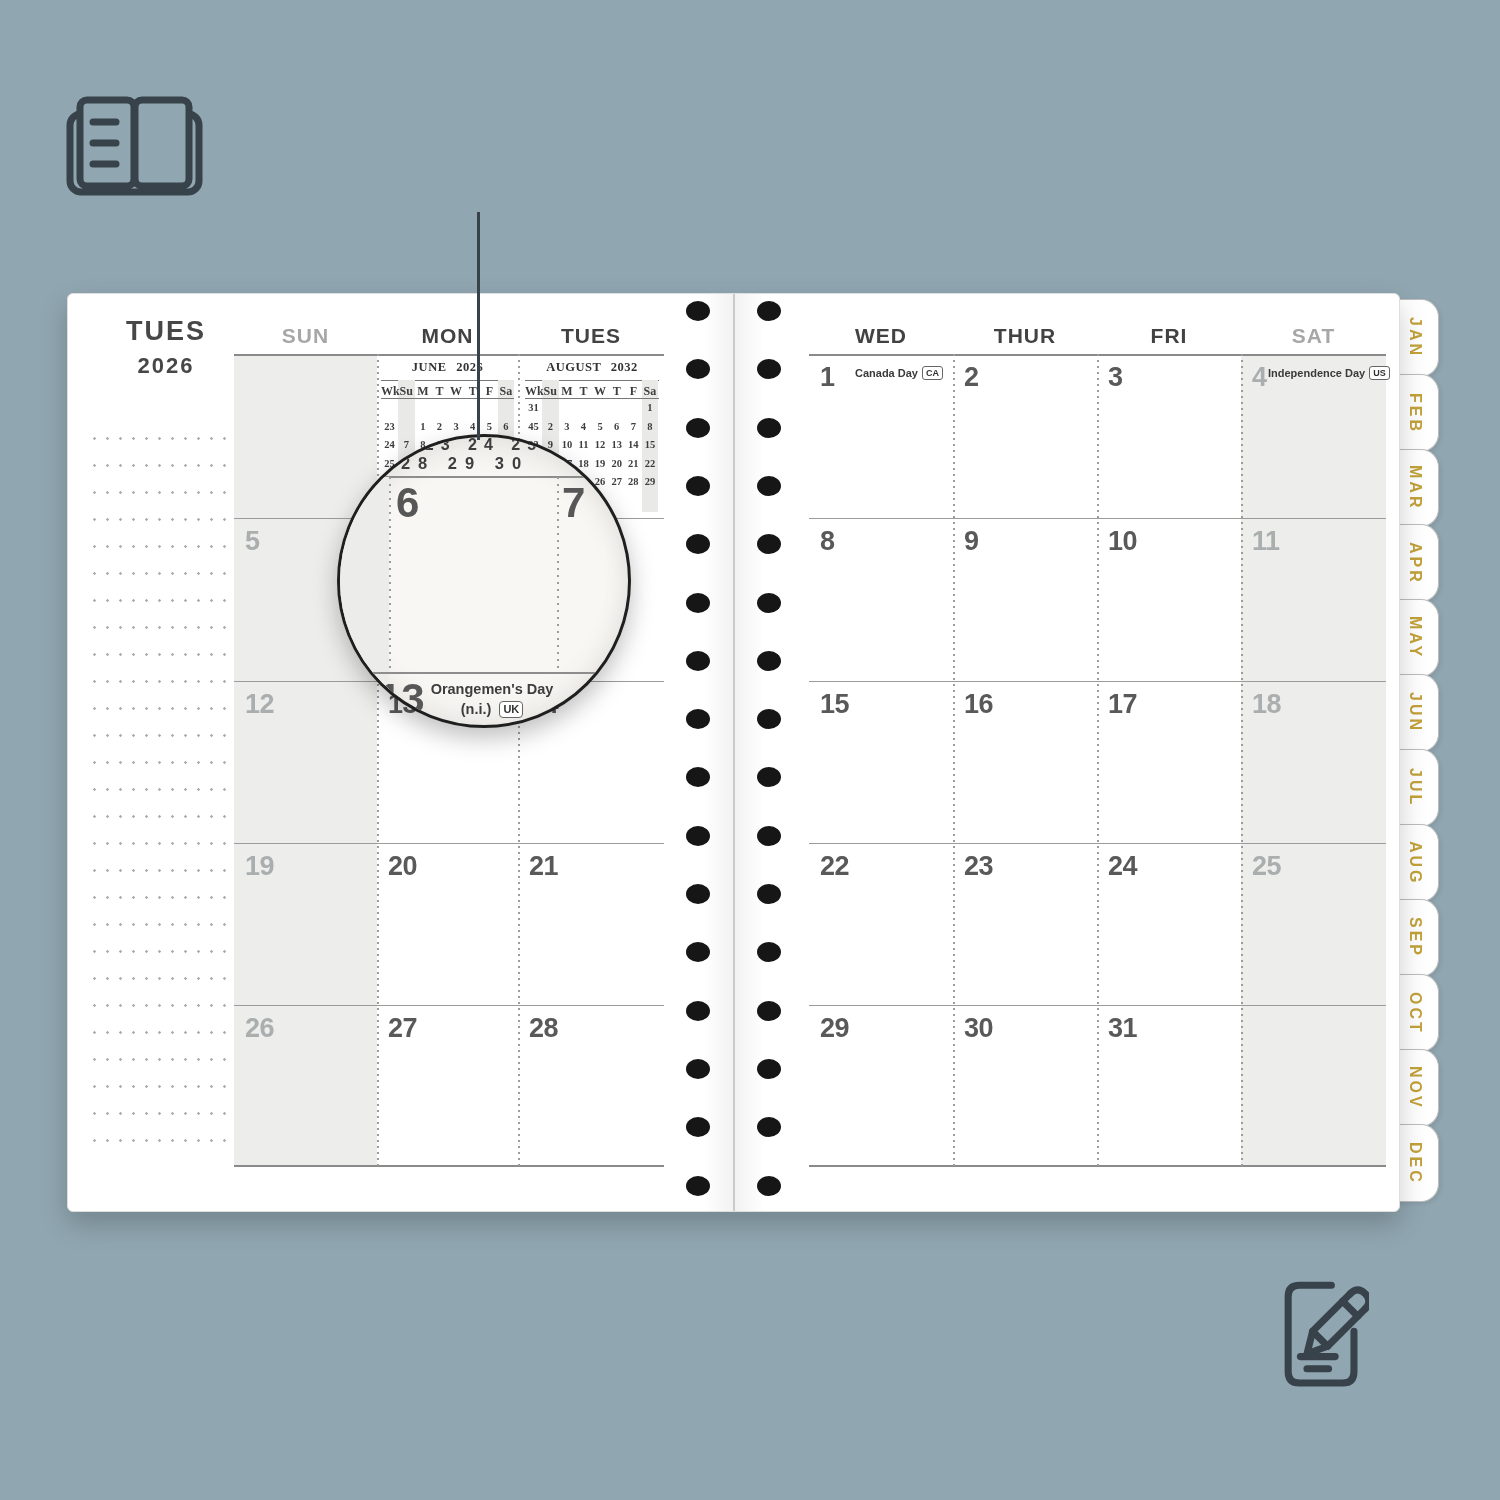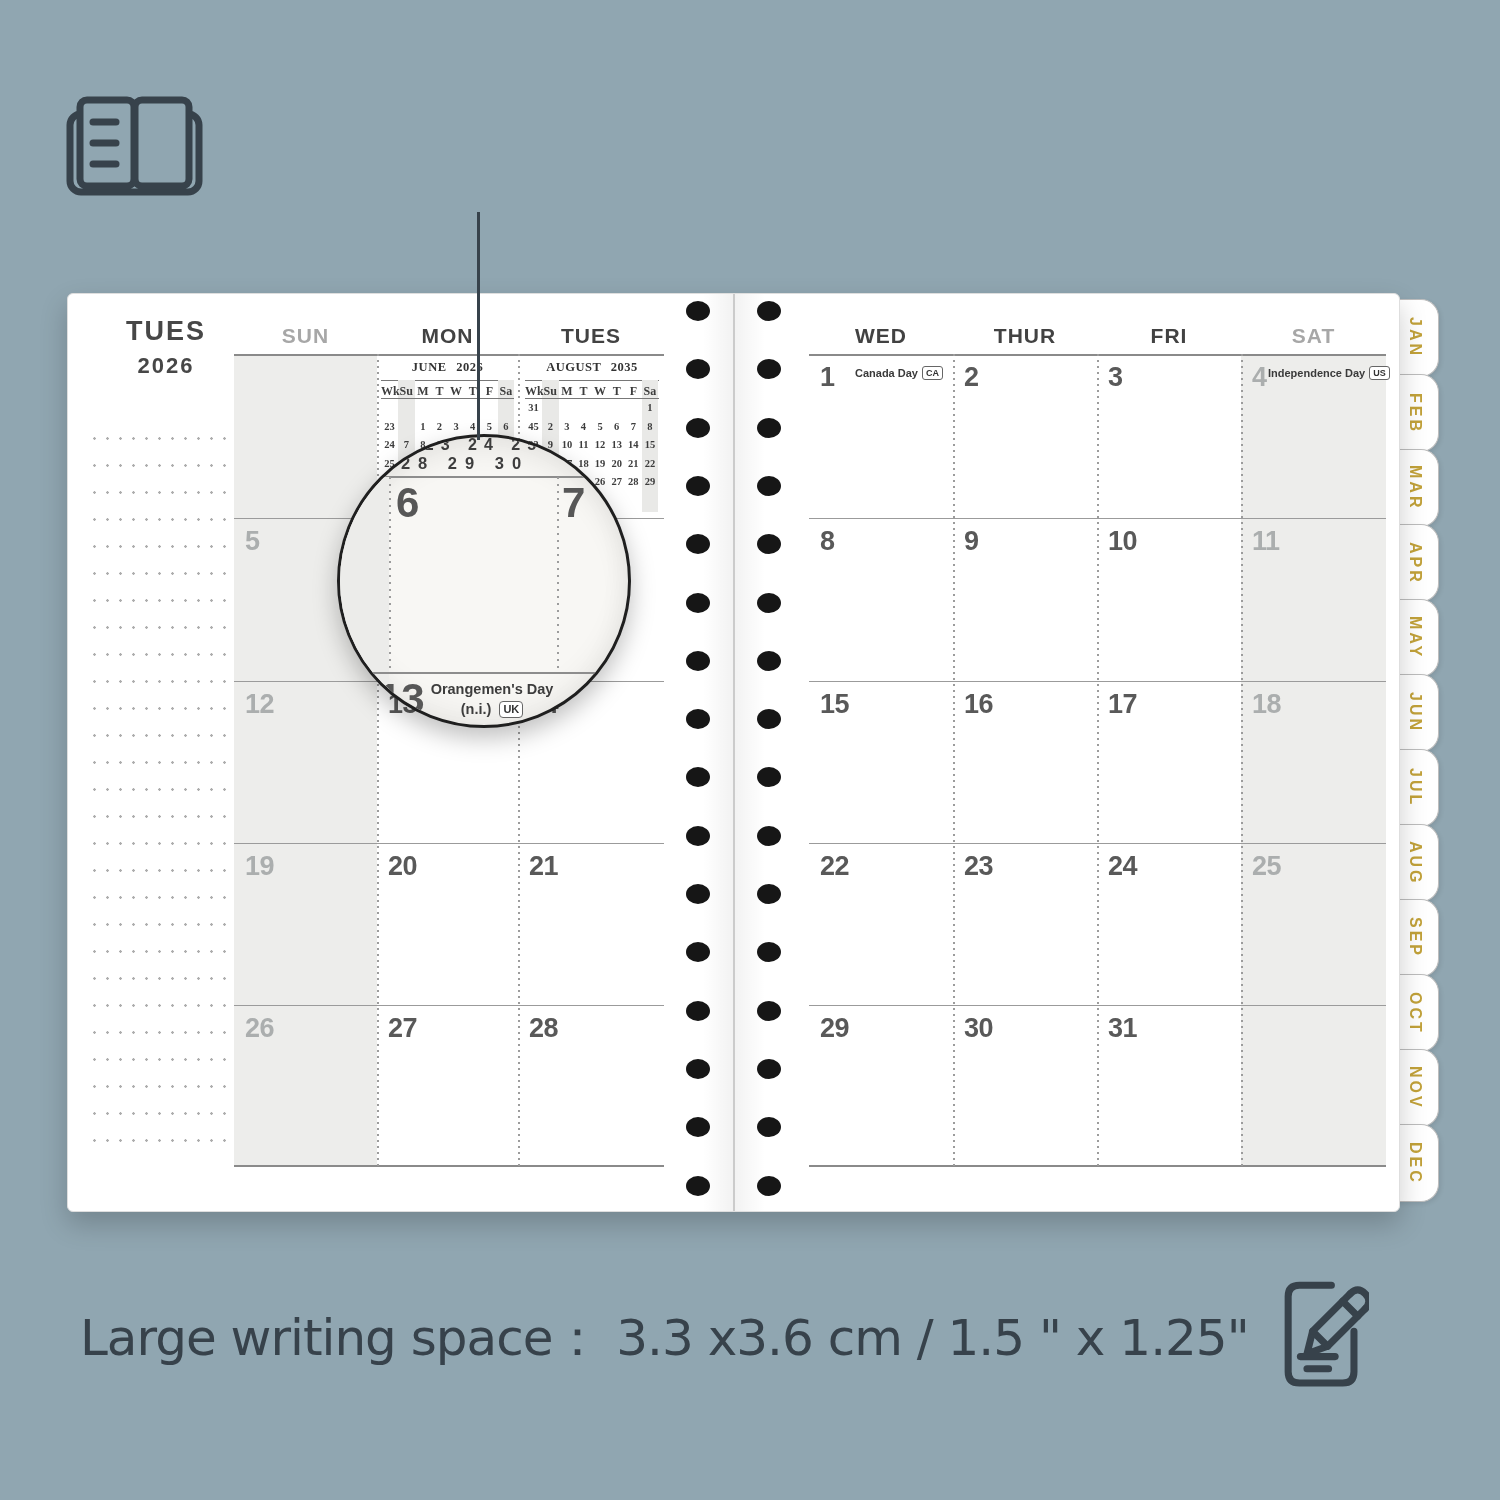--- a/index.html
+++ b/index.html
@@ -193,21 +193,21 @@
           <div class="mc-cell" style="left: 66.8px; top: 122.4px; width: 16.6px;">24</div>
           <div class="mc-cell" style="left: 83.4px; top: 122.4px; width: 16.6px;">25</div>
           <div class="mc-cell" style="left: 100px; top: 122.4px; width: 16.6px;">26</div>
           <div class="mc-cell" style="left: 116.6px; top: 122.4px; width: 16.6px;">27</div>
           <div class="mc-cell wk" style="left: 0px; top: 141px; width: 17px;">27</div>
           <div class="mc-cell" style="left: 17px; top: 141px; width: 16.6px;">28</div>
           <div class="mc-cell" style="left: 33.6px; top: 141px; width: 16.6px;">29</div>
           <div class="mc-cell" style="left: 50.2px; top: 141px; width: 16.6px;">30</div>
         </div>
         <div class="minical" style="left: 291px; top: 0px; width: 134px;">
-          <div class="mc-title">AUGUST 2035</div>
+          <div class="mc-title">AUGUST 2032</div>
           <div class="mc-line" style="top: 26px;"></div>
           <div class="mc-band" style="left: 17px; top: 26px; width: 16.6px; height: 132px;"></div>
           <div class="mc-band" style="left: 116.6px; top: 26px; width: 16.6px; height: 132px;"></div>
           <div class="mc-cell mc-dow" style="left: 0px; top: 30px; width: 17px;">Wk</div>
           <div class="mc-cell mc-dow" style="left: 17px; top: 30px; width: 16.6px;">Su</div>
           <div class="mc-cell mc-dow" style="left: 33.6px; top: 30px; width: 16.6px;">M</div>
           <div class="mc-cell mc-dow" style="left: 50.2px; top: 30px; width: 16.6px;">T</div>
           <div class="mc-cell mc-dow" style="left: 66.8px; top: 30px; width: 16.6px;">W</div>
           <div class="mc-cell mc-dow" style="left: 83.4px; top: 30px; width: 16.6px;">T</div>
           <div class="mc-cell mc-dow" style="left: 100px; top: 30px; width: 16.6px;">F</div>
@@ -375,21 +375,20 @@
         <span>OCT</span>
       </div>
       <div class="tab" style="top: 750px;">
         <span>NOV</span>
       </div>
       <div class="tab" style="top: 825px;">
         <span>DEC</span>
       </div>
     </div>
 
-  <div class="caption" id="bottom-caption">Large writing space：  3.3 x3.6  cm / 1.5 " x 1.25"</div>
   <span class="hero-icon" id="pencil-icon">
     <svg width="94" height="126" viewBox="0 0 100 132">
       <g fill="none" stroke="#37424b" stroke-width="7.5" stroke-linecap="round" stroke-linejoin="round">
         <path d="M60 13 H26 Q14 13 14 25 V105 Q14 117 26 117 H72 Q84 117 84 105 V62"></path>
         <path d="M34 86 L40 62 L56 78 Z"></path>
         <line x1="40" y1="62" x2="80" y2="22"></line>
         <line x1="56" y1="78" x2="96" y2="38"></line>
         <path d="M80 22 Q88 14 96 22 Q104 30 96 38"></path>
         <line x1="72" y1="30" x2="88" y2="46"></line>
         <line x1="27" y1="89" x2="64" y2="89"></line>

